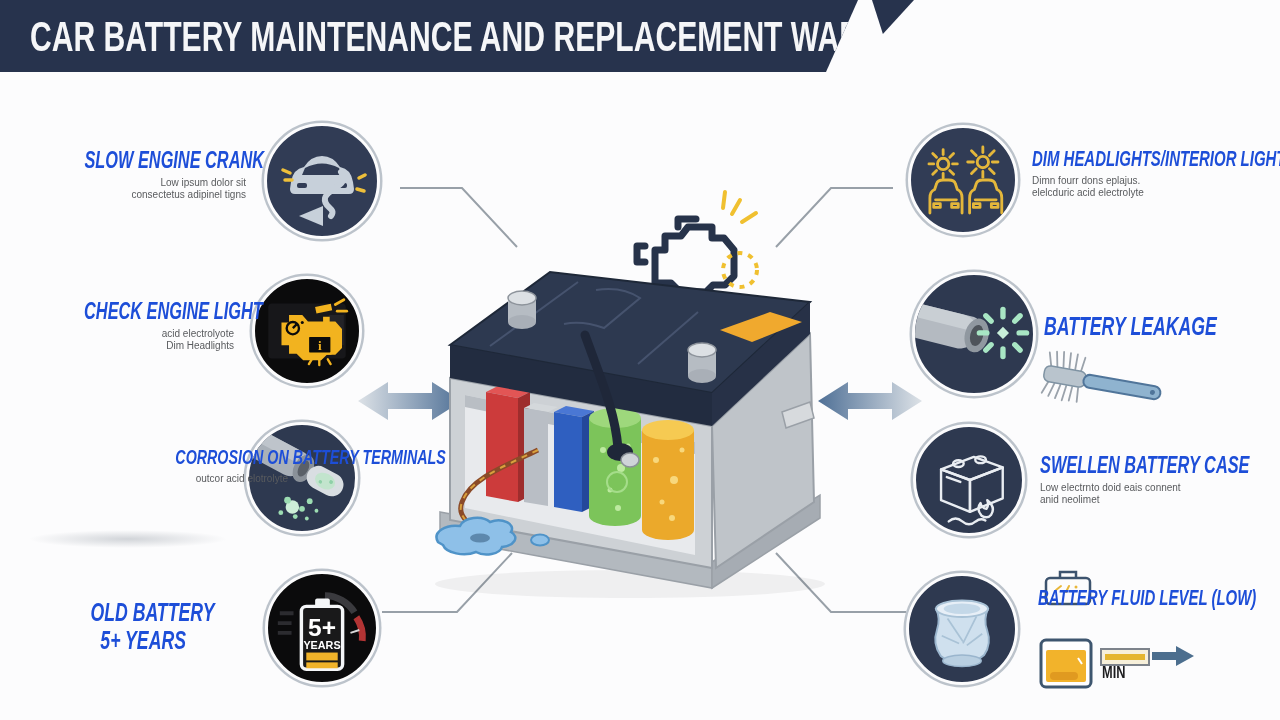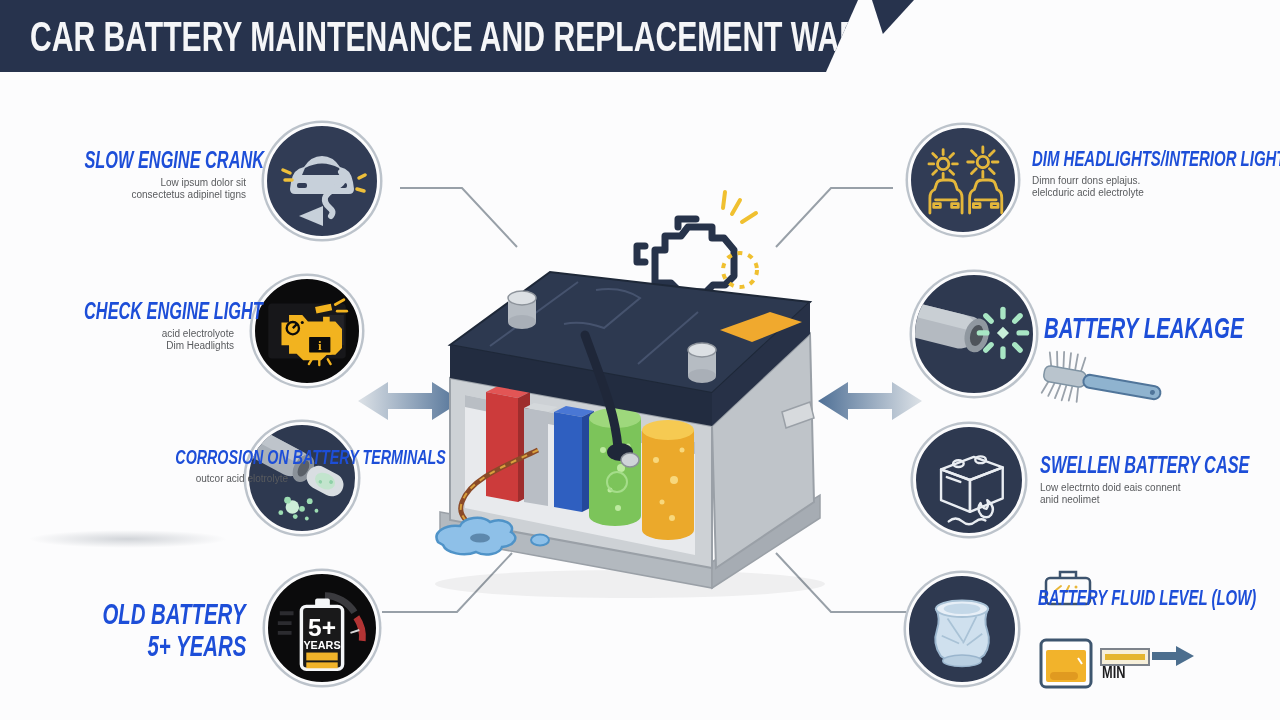--- a/index.html
+++ b/index.html
@@ -27,21 +27,21 @@
   .c-navy2{background:#2e3950;}
   .c-black{background:#0b0b0c;}
 
   
   .t-left{position:absolute;text-align:right;z-index:5;}
   .t-right{position:absolute;text-align:left;z-index:5;}
   .item-title{font-weight:700;color:#1d4ed8;white-space:nowrap;line-height:1.08;font-style:italic;}
   .cnd{display:inline-block;transform:scaleX(.68);}
   .t-left .cnd{transform-origin:right center;}
   .t-right .cnd{transform-origin:left center;}
-  .fs24{font-size:24px;} .fs22{font-size:22px;} .fs21{font-size:21px;} .fs26{font-size:30px;}
+  .fs24{font-size:24px;} .fs22{font-size:22px;} .fs21{font-size:21px;} .fs26{font-size:26px;text-align:center;}
   .item-sub{color:#595b5e;font-size:10px;line-height:1.2;margin-top:4px;}
   .item-sub span{display:block;}
   .two-line{line-height:36px;}
 
   .deco{position:absolute;z-index:5;}
   .fluid-bar{position:absolute;left:1100px;top:648px;width:46px;height:14px;border:2px solid #7d838b;
              background:#f7f0da;display:flex;align-items:center;z-index:5;}
   .fluid-bar i{display:block;height:6px;flex:1;margin:0 3px;background:#e5b62f;}
   .min-label{position:absolute;left:1102px;top:664px;font-weight:700;font-size:16px;color:#1d1d1f;z-index:5;
              transform:scaleX(.8);transform-origin:left center;}

